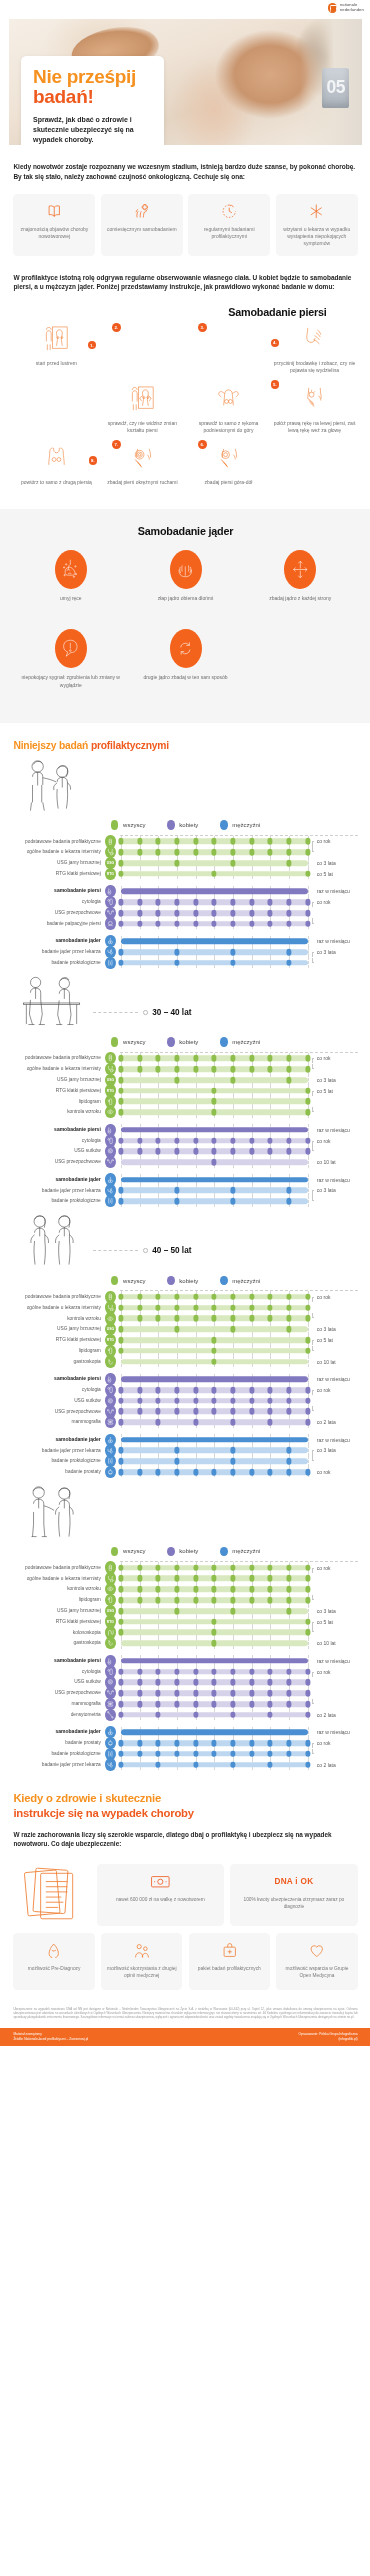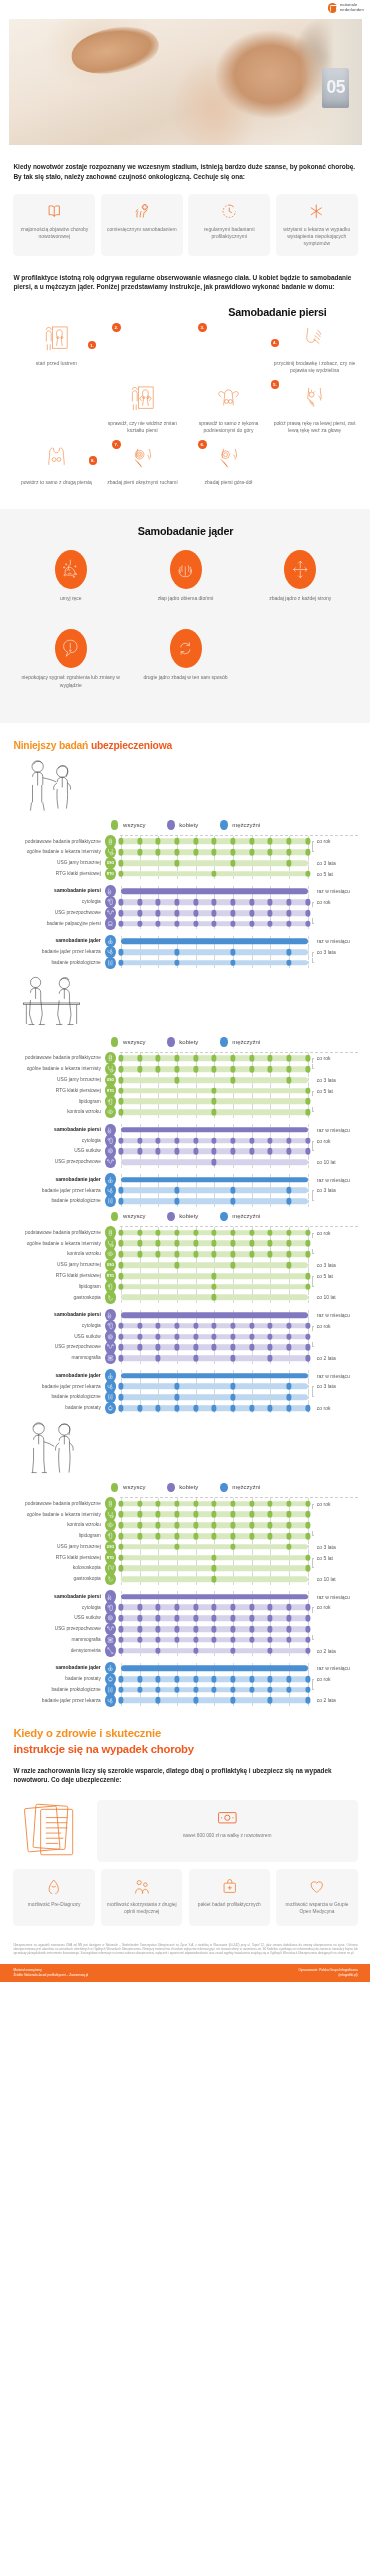--- a/index.html
+++ b/index.html
@@ -242,20 +242,27 @@
         <span>nationale</span><br>
         <span>nederlanden</span>
       </span>
     </div>
   </div>
 
   <div class="hero">
     <div class="hero-photo"></div>
     <div class="hero-hand"></div>
     <div class="hero-clock">05</div>
+    <div class="hero-card">
+      <div class="hero-title">
+        <span class="l1">Nie prześpij</span>
+        <span class="l2">badań!</span>
+      </div>
+      <div class="hero-sub">Sprawdź, jak dbać o zdrowie i skutecznie ubezpieczyć się na wypadek choroby.</div>
+    </div>
   </div>
 
   <div class="wrap">
     <p class="intro-text">Kiedy nowotwór zostaje rozpoznany we wczesnym stadium, istnieją bardzo duże szanse, by pokonać chorobę. By tak się stało, należy zachować czujność onkologiczną. Cechuje się ona:</p>
 
     <div class="feature-row">
       <div class="feature-card">
         <div class="feature-ico">
           <svg viewBox="0 0 32 32" fill="none" stroke="#f26a21" stroke-width="1.5">
             <path d="M16 8c-3-2.5-7-3-10-2v17c3-1 7-.5 10 2 3-2.5 7-3 10-2V6c-3-1-7-.5-10 2z"></path>
@@ -488,21 +495,21 @@
           </svg>
         </div>
         <div class="t-cap">drugie jądro zbadaj w ten sam sposób</div>
       </div>
       <div class="t-step"></div>
     </div>
   </div>
 
   <div class="wrap">
     <h2 class="cal-head">
-      <span class="a">Niniejszy badań </span><span class="b">ubezpieczeniowa</span>
+      <span class="a">Niniejszy badań </span><span class="b">profilaktycznymi</span>
     </h2>
     <div id="calendar-groups">
         <div class="agebox">
           <div class="age-illus">
             <div class="illus">
               <svg viewBox="0 0 150 118" fill="none" stroke="#3a3a3a" stroke-width="1.1">
                 <circle cx="48" cy="20" r="11"></circle>
                 <path d="M40 16c2-7 14-8 17-2"></path>
                 <path d="M48 31v26M38 40c0-6 4-9 10-9s10 3 10 9v16"></path>
                 <path d="M58 42c10 2 18 4 26 8M38 56v34M56 56v34M36 90l-2 16M58 90l3 16"></path>
@@ -915,20 +922,25 @@
                 <path d="M44 28v22M34 38c0-6 4-9 10-9s10 3 10 9v14"></path>
                 <path d="M34 52l-2 28 6 20M54 52l3 28-4 20M30 100h12M50 100h12"></path>
                 <circle cx="100" cy="20" r="10"></circle>
                 <path d="M92 14c4-7 14-7 17-1"></path>
                 <path d="M100 30v20M90 40c0-6 5-9 10-9s10 3 10 9v13"></path>
                 <path d="M90 53l-3 28 5 19M110 53l3 28-3 19M84 100h12M106 100h12"></path>
                 <rect x="20" y="58" width="110" height="3"></rect>
                 <path d="M26 61v38M124 61v38"></path>
               </svg>
             </div>
+            <div class="age-connect">
+              <span class="age-line"></span>
+              <span class="age-dot"></span>
+              <span class="age-label">30 – 40 lat</span>
+            </div>
           </div>
           <div class="legend">
             <div class="legend-item">
               <span class="legend-dot" style="background: rgb(142, 191, 77);"></span>
               <span class="legend-txt">wszyscy</span>
             </div>
             <div class="legend-item">
               <span class="legend-dot" style="background: rgb(129, 121, 192);"></span>
               <span class="legend-txt">kobiety</span>
             </div>
@@ -1362,20 +1374,41 @@
                 <span class="tick" style="left: 0%; background: rgb(74, 143, 210);"></span>
                 <span class="tick" style="left: 30%; background: rgb(74, 143, 210);"></span>
                 <span class="tick" style="left: 60%; background: rgb(74, 143, 210);"></span>
                 <span class="tick" style="left: 90%; background: rgb(74, 143, 210);"></span>
               </div>
               <div class="ct-freq"><span class="brace" style="bottom: 50%; height: 5.2px; border-top: none;"></span><span></span></div>
             </div>
           </div>
         </div>
         <div class="agebox">
+          <div class="age-illus">
+            <div class="illus">
+              <svg viewBox="0 0 150 118" fill="none" stroke="#3a3a3a" stroke-width="1.1">
+                <circle cx="52" cy="18" r="11"></circle>
+                <path d="M42 14c2-8 18-9 20-1c1 6 0 12-1 17"></path>
+                <path d="M52 29v18M42 40c0-6 5-9 10-9s10 3 10 9v16"></path>
+                <path d="M42 56c-2 16-1 30 1 46M62 56c2 16 1 30-1 46"></path>
+                <path d="M42 44c-6 4-8 10-7 16M62 44c6 4 8 10 7 16"></path>
+                <circle cx="100" cy="18" r="11"></circle>
+                <path d="M90 14c2-8 18-9 20-1c1 6 0 12-1 17"></path>
+                <path d="M100 29v18M90 40c0-6 5-9 10-9s10 3 10 9v16"></path>
+                <path d="M90 56c-2 16-1 30 1 46M110 56c2 16 1 30-1 46"></path>
+                <path d="M90 44c-6 4-8 10-7 16M110 44c6 4 8 10 7 16"></path>
+              </svg>
+            </div>
+            <div class="age-connect">
+              <span class="age-line"></span>
+              <span class="age-dot"></span>
+              <span class="age-label">40 – 50 lat</span>
+            </div>
+          </div>
           <div class="legend">
             <div class="legend-item">
               <span class="legend-dot" style="background: rgb(142, 191, 77);"></span>
               <span class="legend-txt">wszyscy</span>
             </div>
             <div class="legend-item">
               <span class="legend-dot" style="background: rgb(129, 121, 192);"></span>
               <span class="legend-txt">kobiety</span>
             </div>
             <div class="legend-item">
@@ -2626,20 +2659,26 @@
       </div>
       <div class="ben-card">
         <div class="ben-ico">
           <svg viewBox="0 0 40 30" fill="none" stroke="#ef5a1e" stroke-width="1.6">
             <rect x="3" y="5" width="34" height="20" rx="2"></rect>
             <circle cx="20" cy="15" r="5"></circle>
               <path d="M8 15h2M30 15h2"></path>
           </svg>
         </div>
         <div class="ben-txt">nawet 600 000 zł na walkę z nowotworem</div>
+      </div>
+      <div class="ben-card">
+        <div class="ben-ico">
+          <span class="big">DNA i OK</span>
+        </div>
+        <div class="ben-txt">100% kwoty ubezpieczenia otrzymasz zaraz po diagnozie</div>
       </div>
     </div>
 
     <div class="prod-grid">
       <div class="prod-card">
         <div class="prod-ico">
           <svg viewBox="0 0 30 34" fill="none" stroke="#ef7b2e" stroke-width="1.5">
             <path d="M15 4c-5 5-9 12-9 18 0 4 2 8 6 8M15 4c5 5 9 12 9 18 0 4-2 8-6 8"></path>
             <path d="M11 16c3 2 5 2 8 0"></path>
           </svg>

